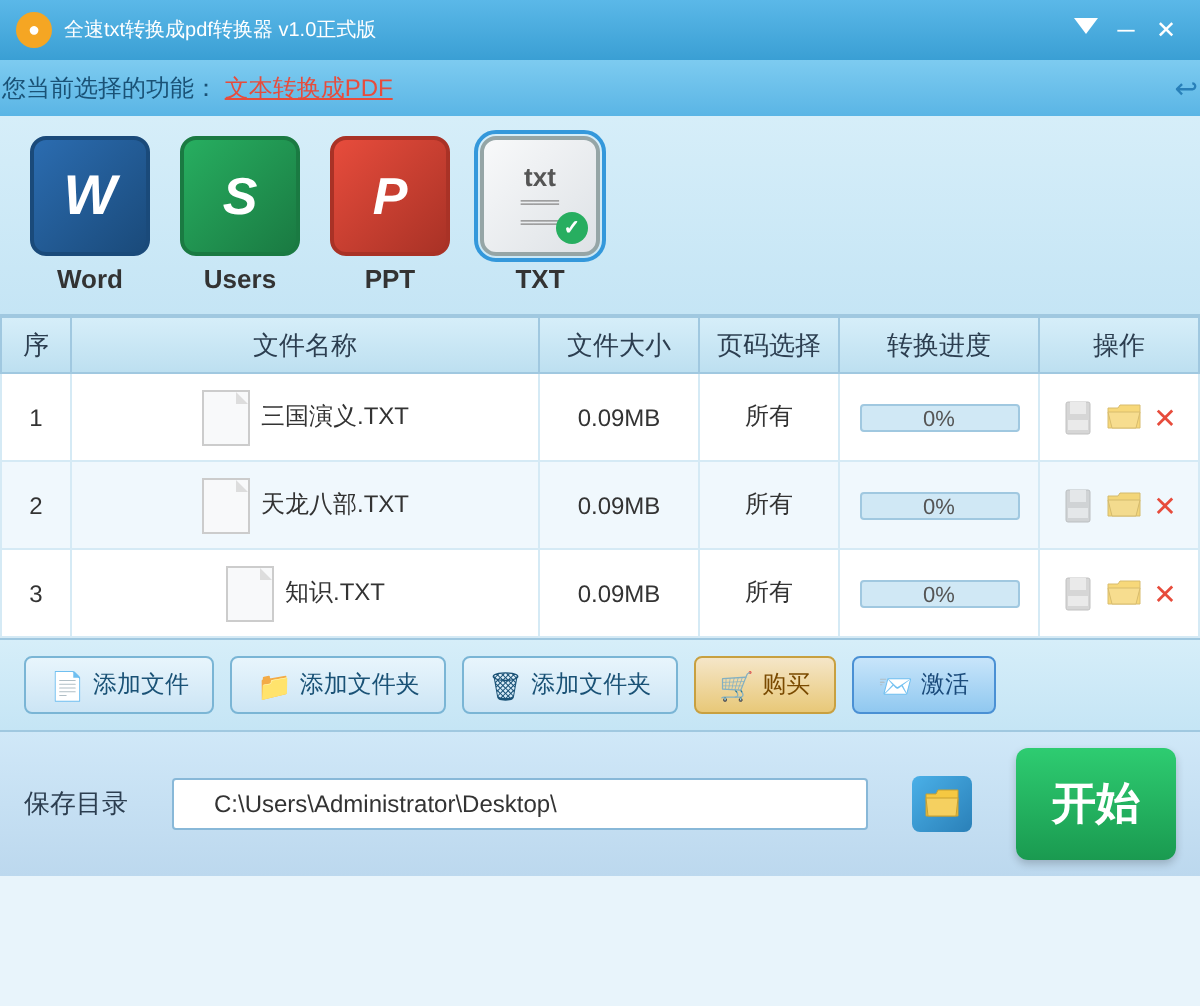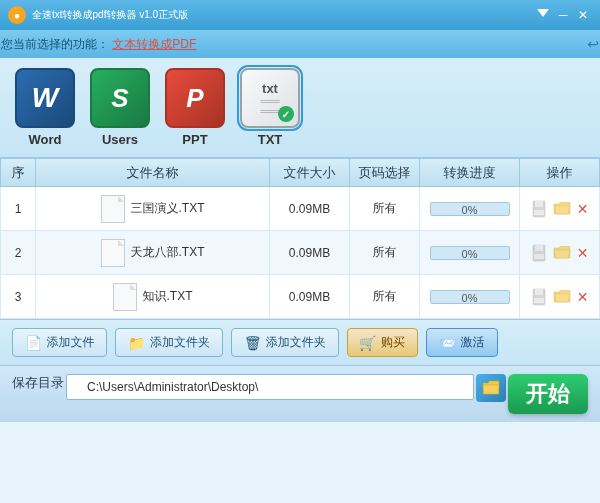--- a/index.html
+++ b/index.html
@@ -298,21 +298,22 @@
       background: linear-gradient(180deg, #c8e5fa 0%, #90c8f0 100%);
       border-color: #4a90d4;
       color: #1a4a7a;
     }
 
     
     .save-path-area {
       background: linear-gradient(180deg, #d0e8f8 0%, #bcd8ee 100%);
       padding: 8px 12px;
       display: flex;
-      gap: 2px;
+      align-items: center;
+      gap: 22px;
       border-top: 1px solid #a0c8e0;
     }
     .save-path-label {
       color: #2c3e50;
       font-size: 13px;
       white-space: nowrap;
     }
     .save-path-input {
       flex: 1;
       height: 26px;
@@ -330,21 +331,21 @@
       background: linear-gradient(135deg, #4ab0e8 0%, #2a80b8 100%);
       border: none;
       border-radius: 4px;
       cursor: pointer;
       display: flex;
       align-items: center;
       justify-content: center;
     }
     .start-btn {
       width: 80px;
-      height: 40px;
+      height: 56px;
       background: linear-gradient(180deg, #2ecc71 0%, #1a9a50 100%);
       border: none;
       border-radius: 6px;
       color: white;
       font-size: 22px;
       font-weight: bold;
       cursor: pointer;
       font-family: "Microsoft YaHei", sans-serif;
       box-shadow: 0 2px 4px rgba(0,0,0,0.2);
     }

